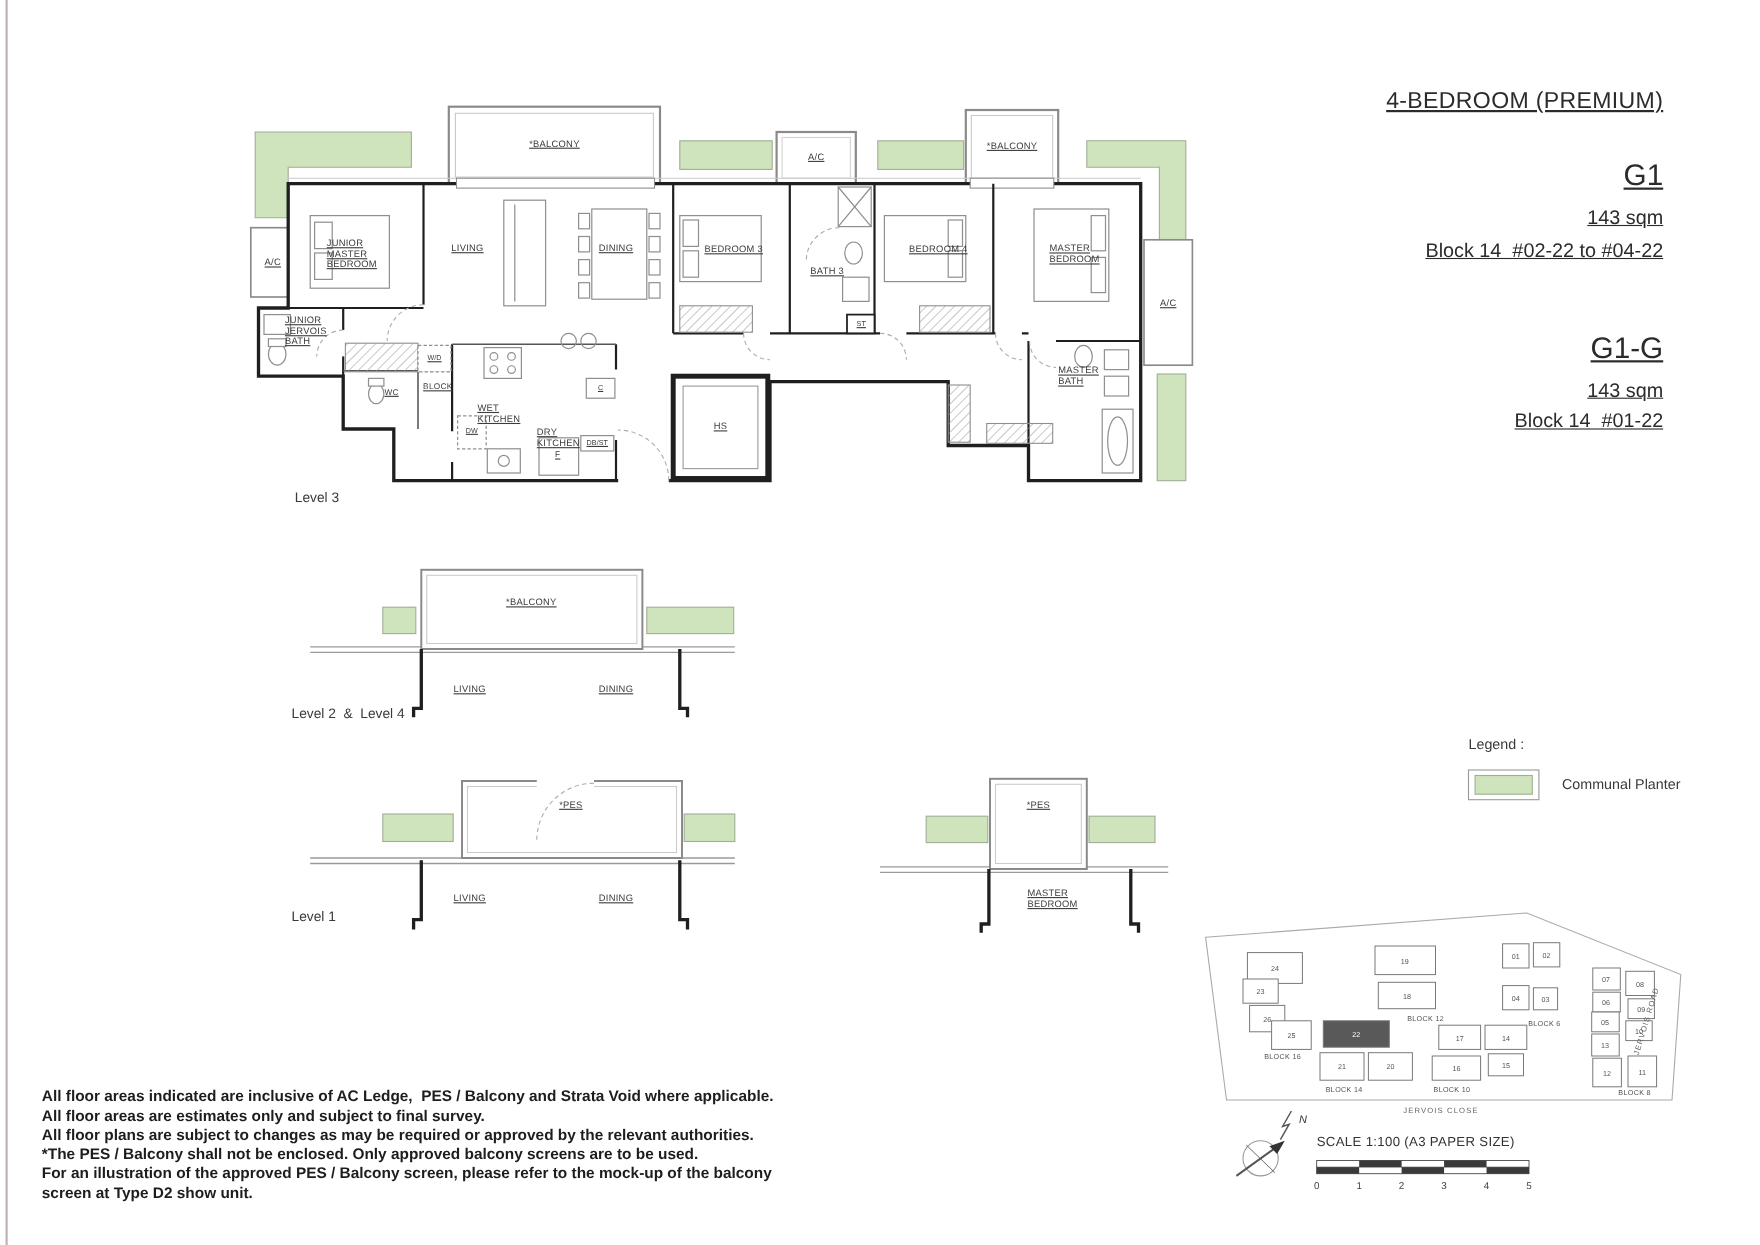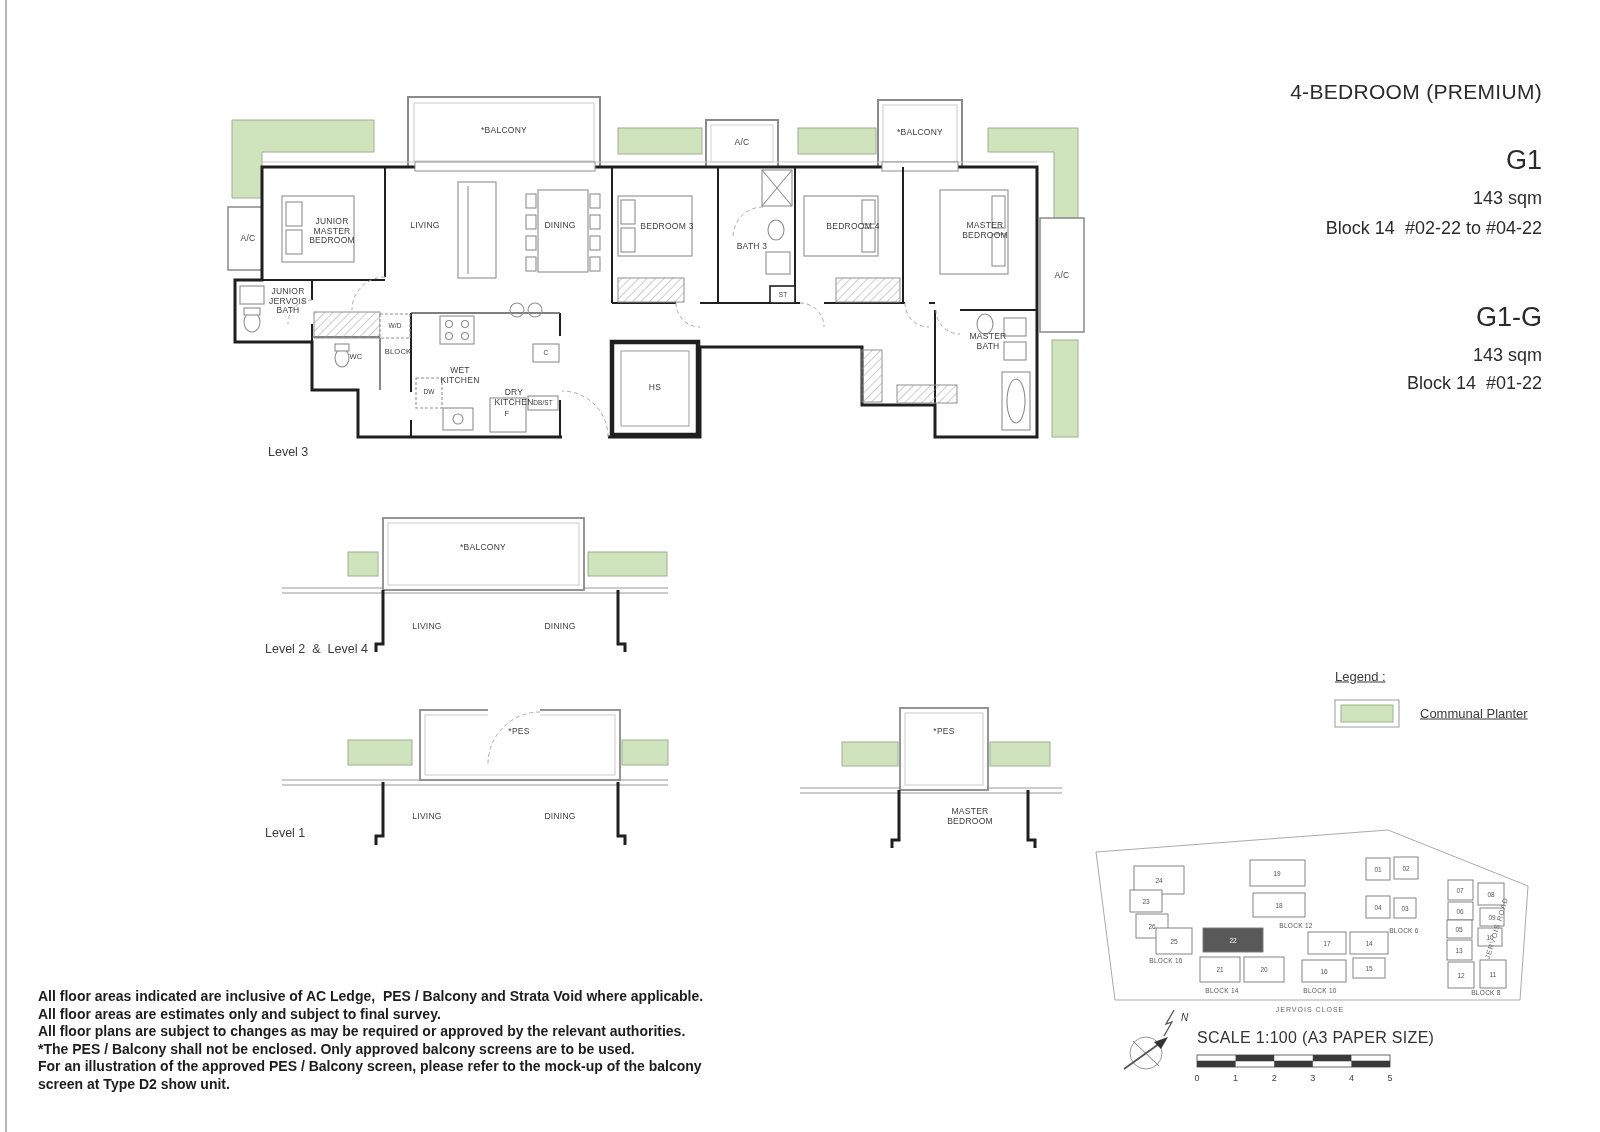--- a/index.html
+++ b/index.html
@@ -1,33 +1,33 @@
 <!DOCTYPE html>
 <html><head>
 <meta charset="utf-8">
 <style>
   html,body{margin:0;padding:0;background:#fff;}
   .page{position:relative;width:1600px;height:1132px;background:#fff;overflow:hidden;
         font-family:"Liberation Sans",sans-serif;color:#333;}
   .edge{position:absolute;left:5px;top:0;width:2px;height:1132px;background:#c0b2b2;}
   svg{position:absolute;left:0;top:0;font-family:"Liberation Sans",sans-serif;}
   .lbl{position:absolute;transform:translate(-50%,-50%);font-size:8.5px;line-height:1.12;
-       letter-spacing:.25px;color:#3c3c3c;text-align:center;white-space:pre;}
+       letter-spacing:.25px;color:#3c3c3c;text-align:left;white-space:pre;text-decoration:underline;}
   .wrap{white-space:normal;}
   .tiny{font-size:6.5px;letter-spacing:.1px;}
   .small{font-size:7.5px;}
   .cap{position:absolute;transform:translateY(-50%);font-size:12.5px;color:#3a3a3a;white-space:pre;}
-  .hdr{position:absolute;right:58px;transform:translateY(-50%);text-align:left;color:#2b2b2b;white-space:pre;}
+  .hdr{position:absolute;right:88px;transform:translateY(-50%);text-align:left;color:#2b2b2b;white-space:pre;text-decoration:underline;}
   .hdr-type{font-size:21px;font-weight:500;letter-spacing:.3px;}
   .hdr-code{font-size:27px;font-weight:500;}
   .hdr-sub{font-size:18px;}
-  .legend-t{position:absolute;transform:translateY(-50%);font-size:13px;color:#3a3a3a;text-decoration:underline;}
+  .legend-t{position:absolute;transform:translateY(-50%);font-size:13px;color:#3a3a3a;}
   .note{font-size:14px;font-weight:600;color:#1d1d1d;line-height:17.5px;white-space:pre;}
   .notes{position:absolute;left:38px;top:988px;}
-  .scale-lbl{position:absolute;transform:translateY(-50%);font-size:16px;color:#333;letter-spacing:.3px;}
+  .scale-lbl{position:absolute;transform:translateY(-50%);font-size:12px;color:#333;letter-spacing:.3px;}
 </style>
 </head>
 <body>
 
 <div class="page">
   <div class="edge"></div>
 
   <svg width="1600" height="1132" viewBox="0 0 1600 1132">
     <defs>
       <pattern id="hatch" width="6" height="6" patternUnits="userSpaceOnUse" patternTransform="rotate(45)">

